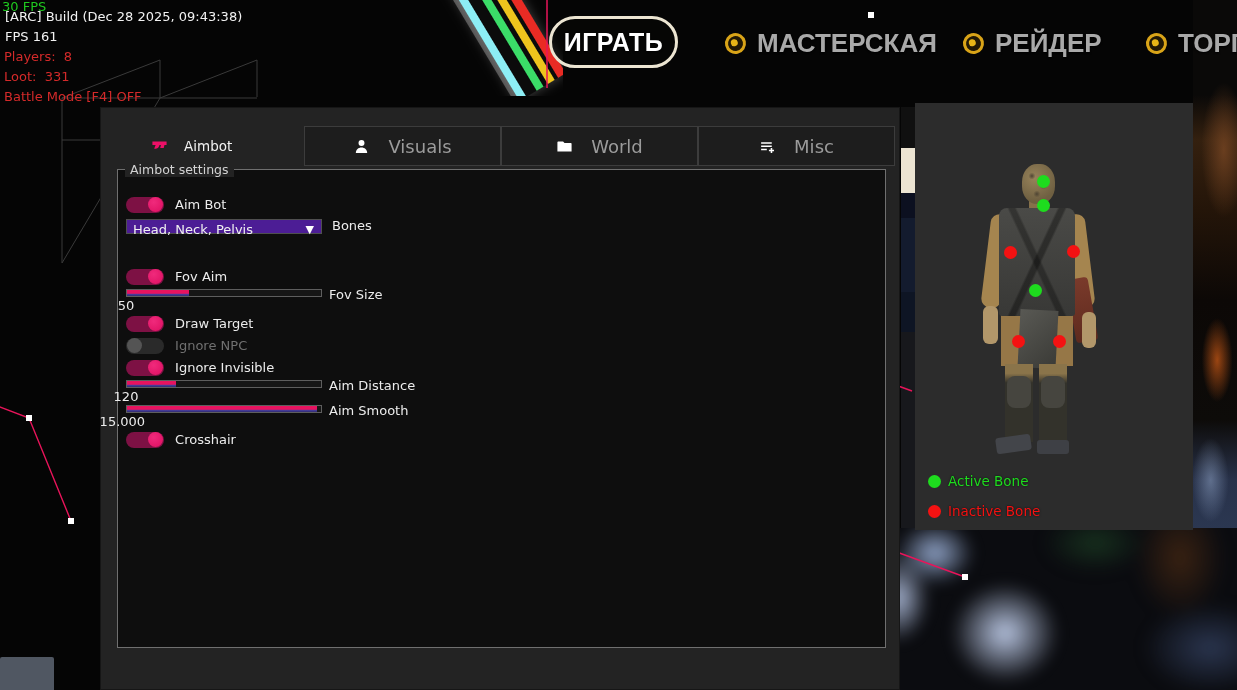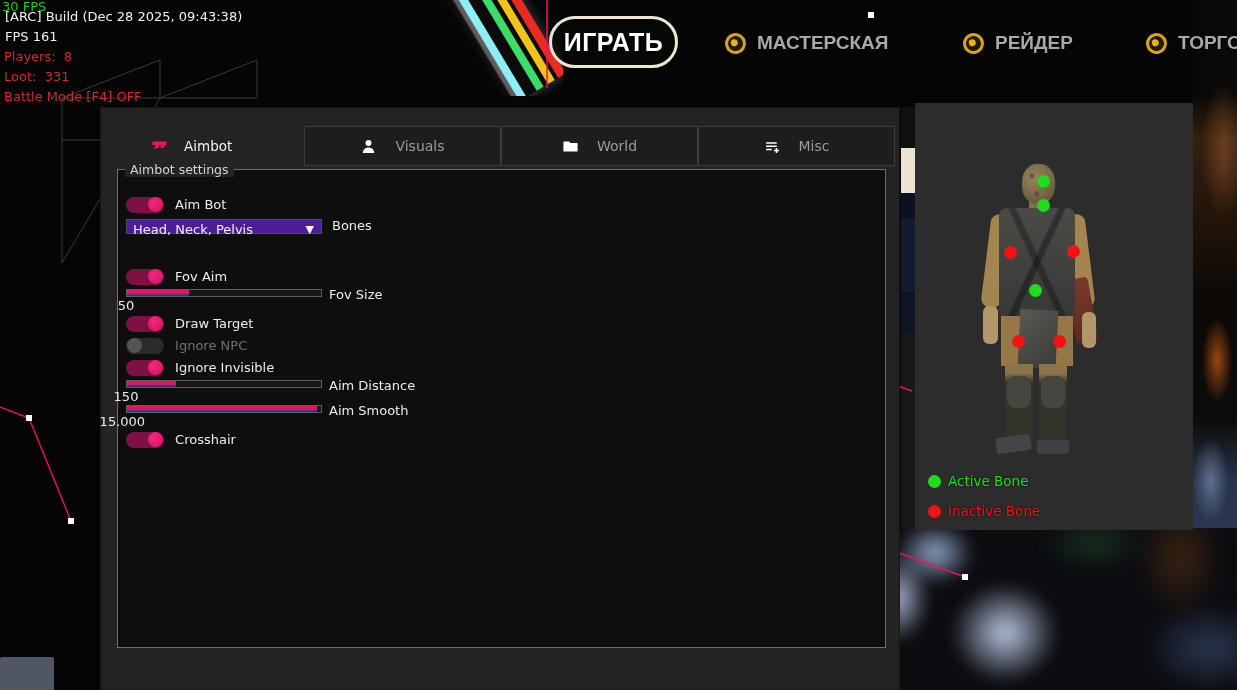--- a/index.html
+++ b/index.html
@@ -86,36 +86,36 @@
     position:relative; width:21px; height:21px; border-radius:50%;
     border:3px solid #d9a418; background:#221905; box-sizing:border-box;
     transform:rotate(-12deg); flex:0 0 auto;
   }
   .coin::after{
     content:""; position:absolute; left:3px; top:3px; width:7px; height:7px;
     border-radius:50%; background:#e8b517;
   }
   .menu-item span.lbl{
     color:#a9a9a9; font-family:"Liberation Sans", sans-serif; font-weight:700;
-    font-size:19px; white-space:nowrap; text-shadow:0 1px 2px #000;
+    font-size:26px; white-space:nowrap; text-shadow:0 1px 2px #000;
   }
   
   .panel{
     position:absolute; left:100px; top:107px; width:800px; height:583px;
     background:#232323; border:1px solid #161616; box-sizing:border-box;
   }
   .tab{position:absolute; top:18px; height:40px; display:flex; align-items:center; box-sizing:border-box; cursor:pointer;}
   .tab-active{left:16px; width:187px; padding-left:34px; gap:16px;}
   .tab-box{background:#1d1d1d; border:1px solid #3c3c3c; justify-content:center; gap:18px;}
   .tab-visuals{left:203px; width:197px;}
   .tab-world{left:400px; width:197px;}
   .tab-misc{left:597px; width:197px;}
   .tab .ticon{width:17px; height:17px; display:block; flex:0 0 auto;}
   .tab-active .tlabel{color:#f2f2f2; font-size:13.5px;}
-  .tab-box .tlabel{color:#9b9b9b; font-size:14px;}
+  .tab-box .tlabel{color:#9b9b9b; font-size:18px;}
   .group-box{
     position:absolute; left:16px; top:61px; width:769px; height:479px;
     border:1px solid #6f6f6f; background:#0e0e0e; box-sizing:border-box;
   }
   .group-legend{
     position:absolute; left:7px; top:-8px; padding:0 5px; background:#232323;
     color:#d2d2d2; font-size:12.5px; line-height:15px;
   }
   .row{position:absolute; left:8px; height:22px;}
   .r-aimbot{top:24px;} .r-bones{top:46px;} .r-aimkey{top:71px;} .r-fovaim{top:96px;}
@@ -343,21 +343,21 @@
 
     <div class="row r-ignoreinv">
       <span class="toggle on"></span>
       <span class="ctl-label">Ignore Invisible</span>
     </div>
 
     <div class="row r-aimdist">
       <span class="slider-track">
         <span class="slider-fill" style="display: block; width: 25%;"></span>
       </span>
-      <span class="slider-value val-low">150</span>
+      <span class="slider-value val-low">120</span>
       <span class="slider-label">Aim Distance</span>
     </div>
 
     <div class="row r-aimsmooth">
       <span class="slider-track">
         <span class="slider-fill" style="display: block; width: 98%;"></span>
       </span>
       <span class="slider-value val-end">15.000</span>
       <span class="slider-label">Aim Smooth</span>
     </div>

